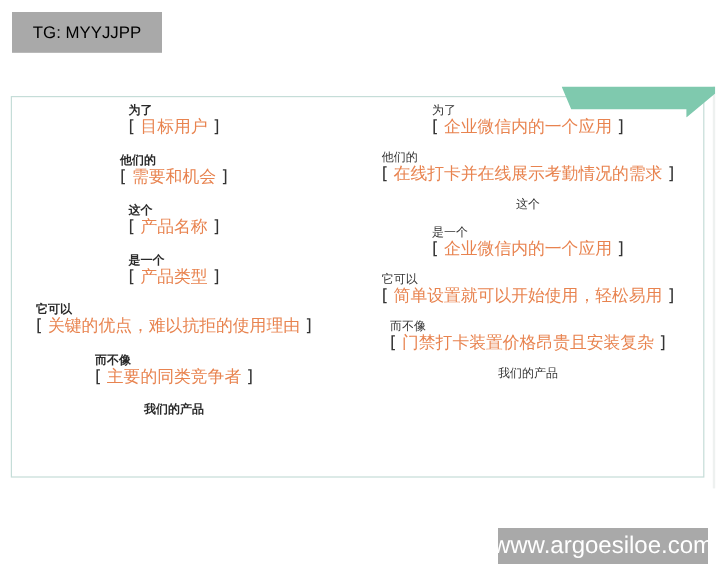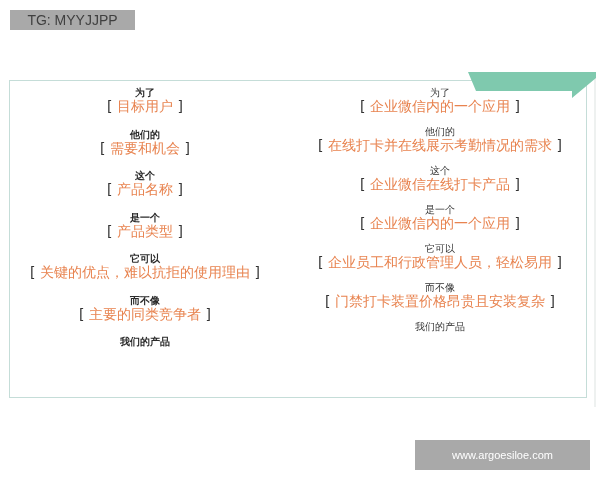--- a/index.html
+++ b/index.html
@@ -1,27 +1,27 @@
 <!DOCTYPE html>
 <html><head>
   <meta charset="utf-8">
   <style>
     * { margin: 0; padding: 0; box-sizing: border-box; }
     html, body { width: 600px; height: 480px; background: #ffffff; overflow: hidden; }
     body { position: relative; font-family: "DejaVu Sans", "Liberation Sans", sans-serif; }
 
     .tag-badge {
-      position: absolute; left: 10px; top: 10px; width: 125px; height: 20px;
-      background: #a9a9a9; color: #404040; font-size: 14px;
+      position: absolute; left: 10px; top: 10px; width: 125px; height: 34px;
+      background: #a9a9a9; color: #000000; font-size: 14px;
       font-family: "Liberation Sans", sans-serif;
       display: flex; align-items: center; justify-content: center;
     }
     .site-badge {
       position: absolute; left: 415px; top: 440px; width: 175px; height: 30px;
-      background: #a9a9a9; color: #ffffff; font-size: 11px;
+      background: #a9a9a9; color: #ffffff; font-size: 20px;
       font-family: "Liberation Sans", sans-serif;
       display: flex; align-items: center; justify-content: center;
     }
 
     .frame {
       position: absolute; left: 9px; top: 80px; width: 578px; height: 318px;
       border: 1px solid #c5ddd8; background: #ffffff;
     }
     .right-strip {
       position: absolute; left: 594px; top: 72px; width: 2px; height: 335px;
@@ -30,21 +30,21 @@
     .ribbon {
       position: absolute; left: 468px; top: 72px; width: 128px; height: 26px;
     }
 
     .col {
       position: absolute; top: 86px; display: flex; flex-direction: column; align-items: center;
     }
     .col-left { left: 20px; width: 250px; }
     .col-right { left: 300px; width: 280px; }
 
-    .block { display: flex; flex-direction: column; align-items: center; }
+    .block { display: flex; flex-direction: column; }
     .col-left .block { margin-bottom: 13.5px; }
     .col-right .block { margin-bottom: 11px; }
 
     .heading {
       font-size: 10px; font-weight: bold; color: #2a2a2a; line-height: 13px;
     }
     .col-right .heading { font-weight: normal; color: #333333; }
     .line {
       font-size: 14px; line-height: 15px; color: #333333; white-space: nowrap;
     }
@@ -113,34 +113,31 @@
     </div>
   </div>
   <div class="block">
     <div class="heading">他们的</div>
     <div class="line">
       <span class="bracket">[ </span><span class="value">在线打卡并在线展示考勤情况的需求</span><span class="bracket"> ]</span>
     </div>
   </div>
   <div class="block">
     <div class="heading">这个</div>
-    <div class="line">
-      <span class="bracket">[ </span><span class="value">企业微信在线打卡产品</span><span class="bracket"> ]</span>
-    </div>
   </div>
   <div class="block">
     <div class="heading">是一个</div>
     <div class="line">
       <span class="bracket">[ </span><span class="value">企业微信内的一个应用</span><span class="bracket"> ]</span>
     </div>
   </div>
   <div class="block">
     <div class="heading">它可以</div>
     <div class="line">
-      <span class="bracket">[ </span><span class="value">企业员工和行政管理人员，轻松易用</span><span class="bracket"> ]</span>
+      <span class="bracket">[ </span><span class="value">简单设置就可以开始使用，轻松易用</span><span class="bracket"> ]</span>
     </div>
   </div>
   <div class="block">
     <div class="heading">而不像</div>
     <div class="line">
       <span class="bracket">[ </span><span class="value">门禁打卡装置价格昂贵且安装复杂</span><span class="bracket"> ]</span>
     </div>
   </div>
   <div class="block">
     <div class="heading">我们的产品</div>

